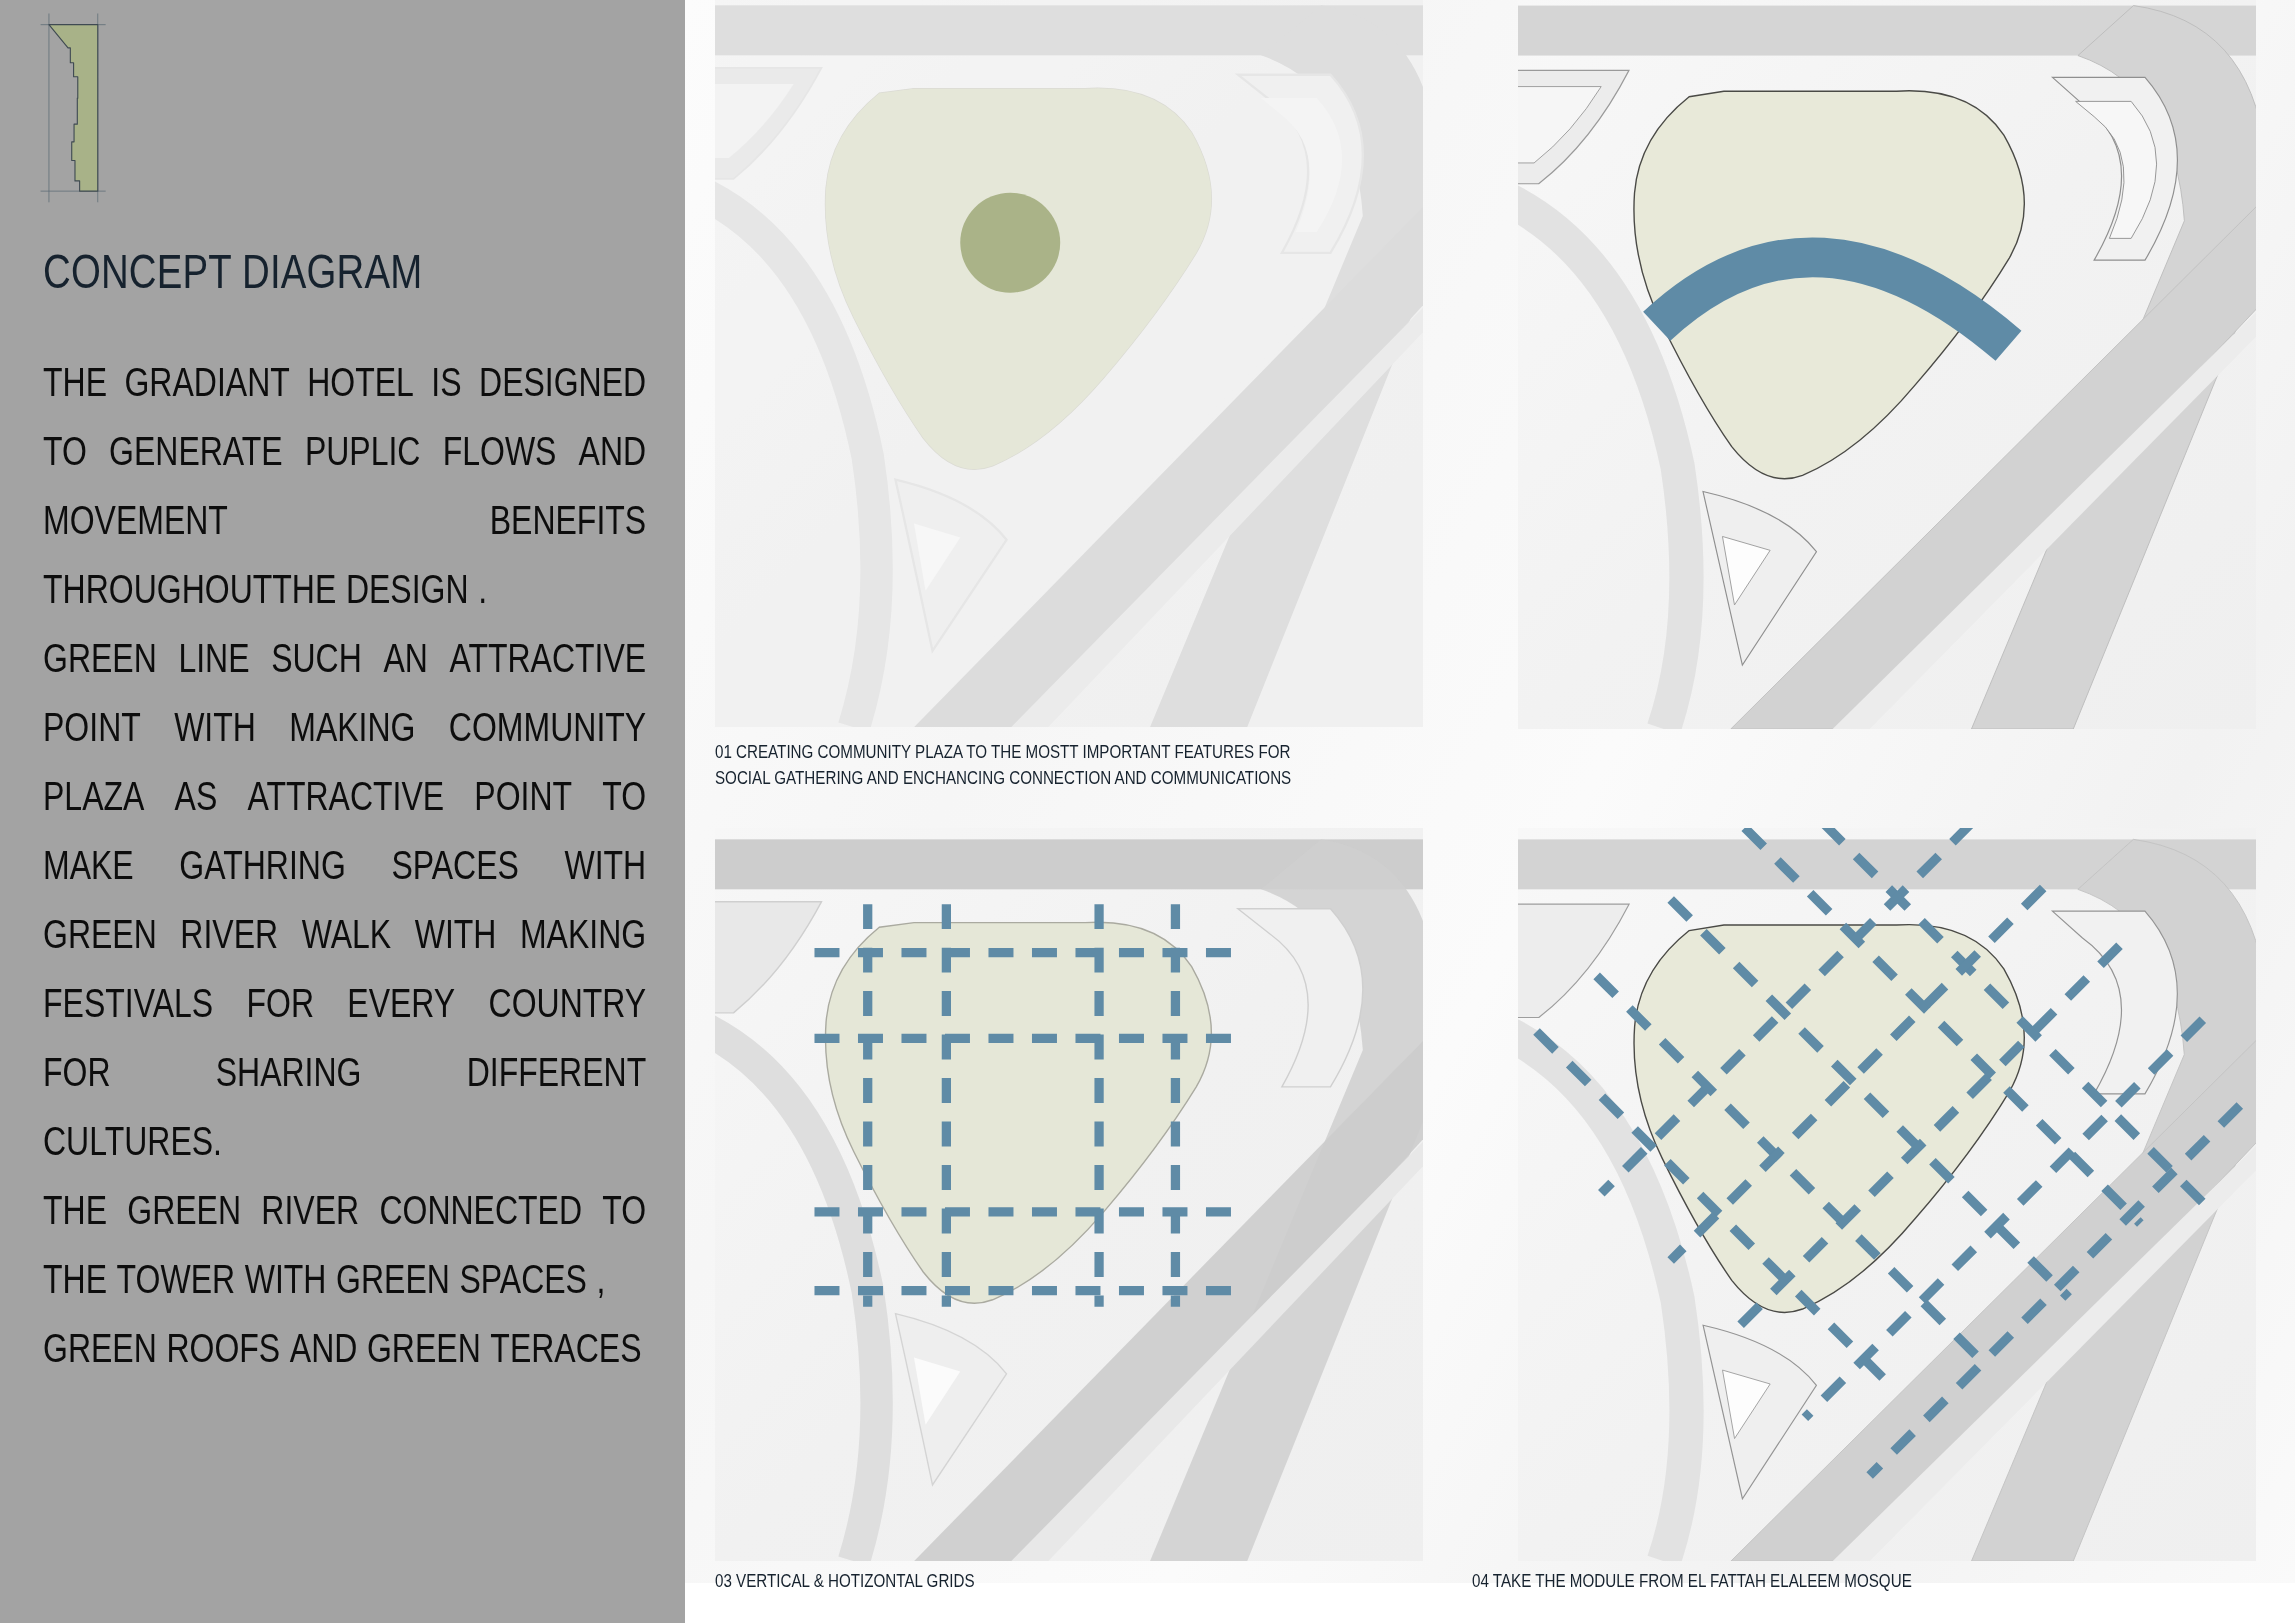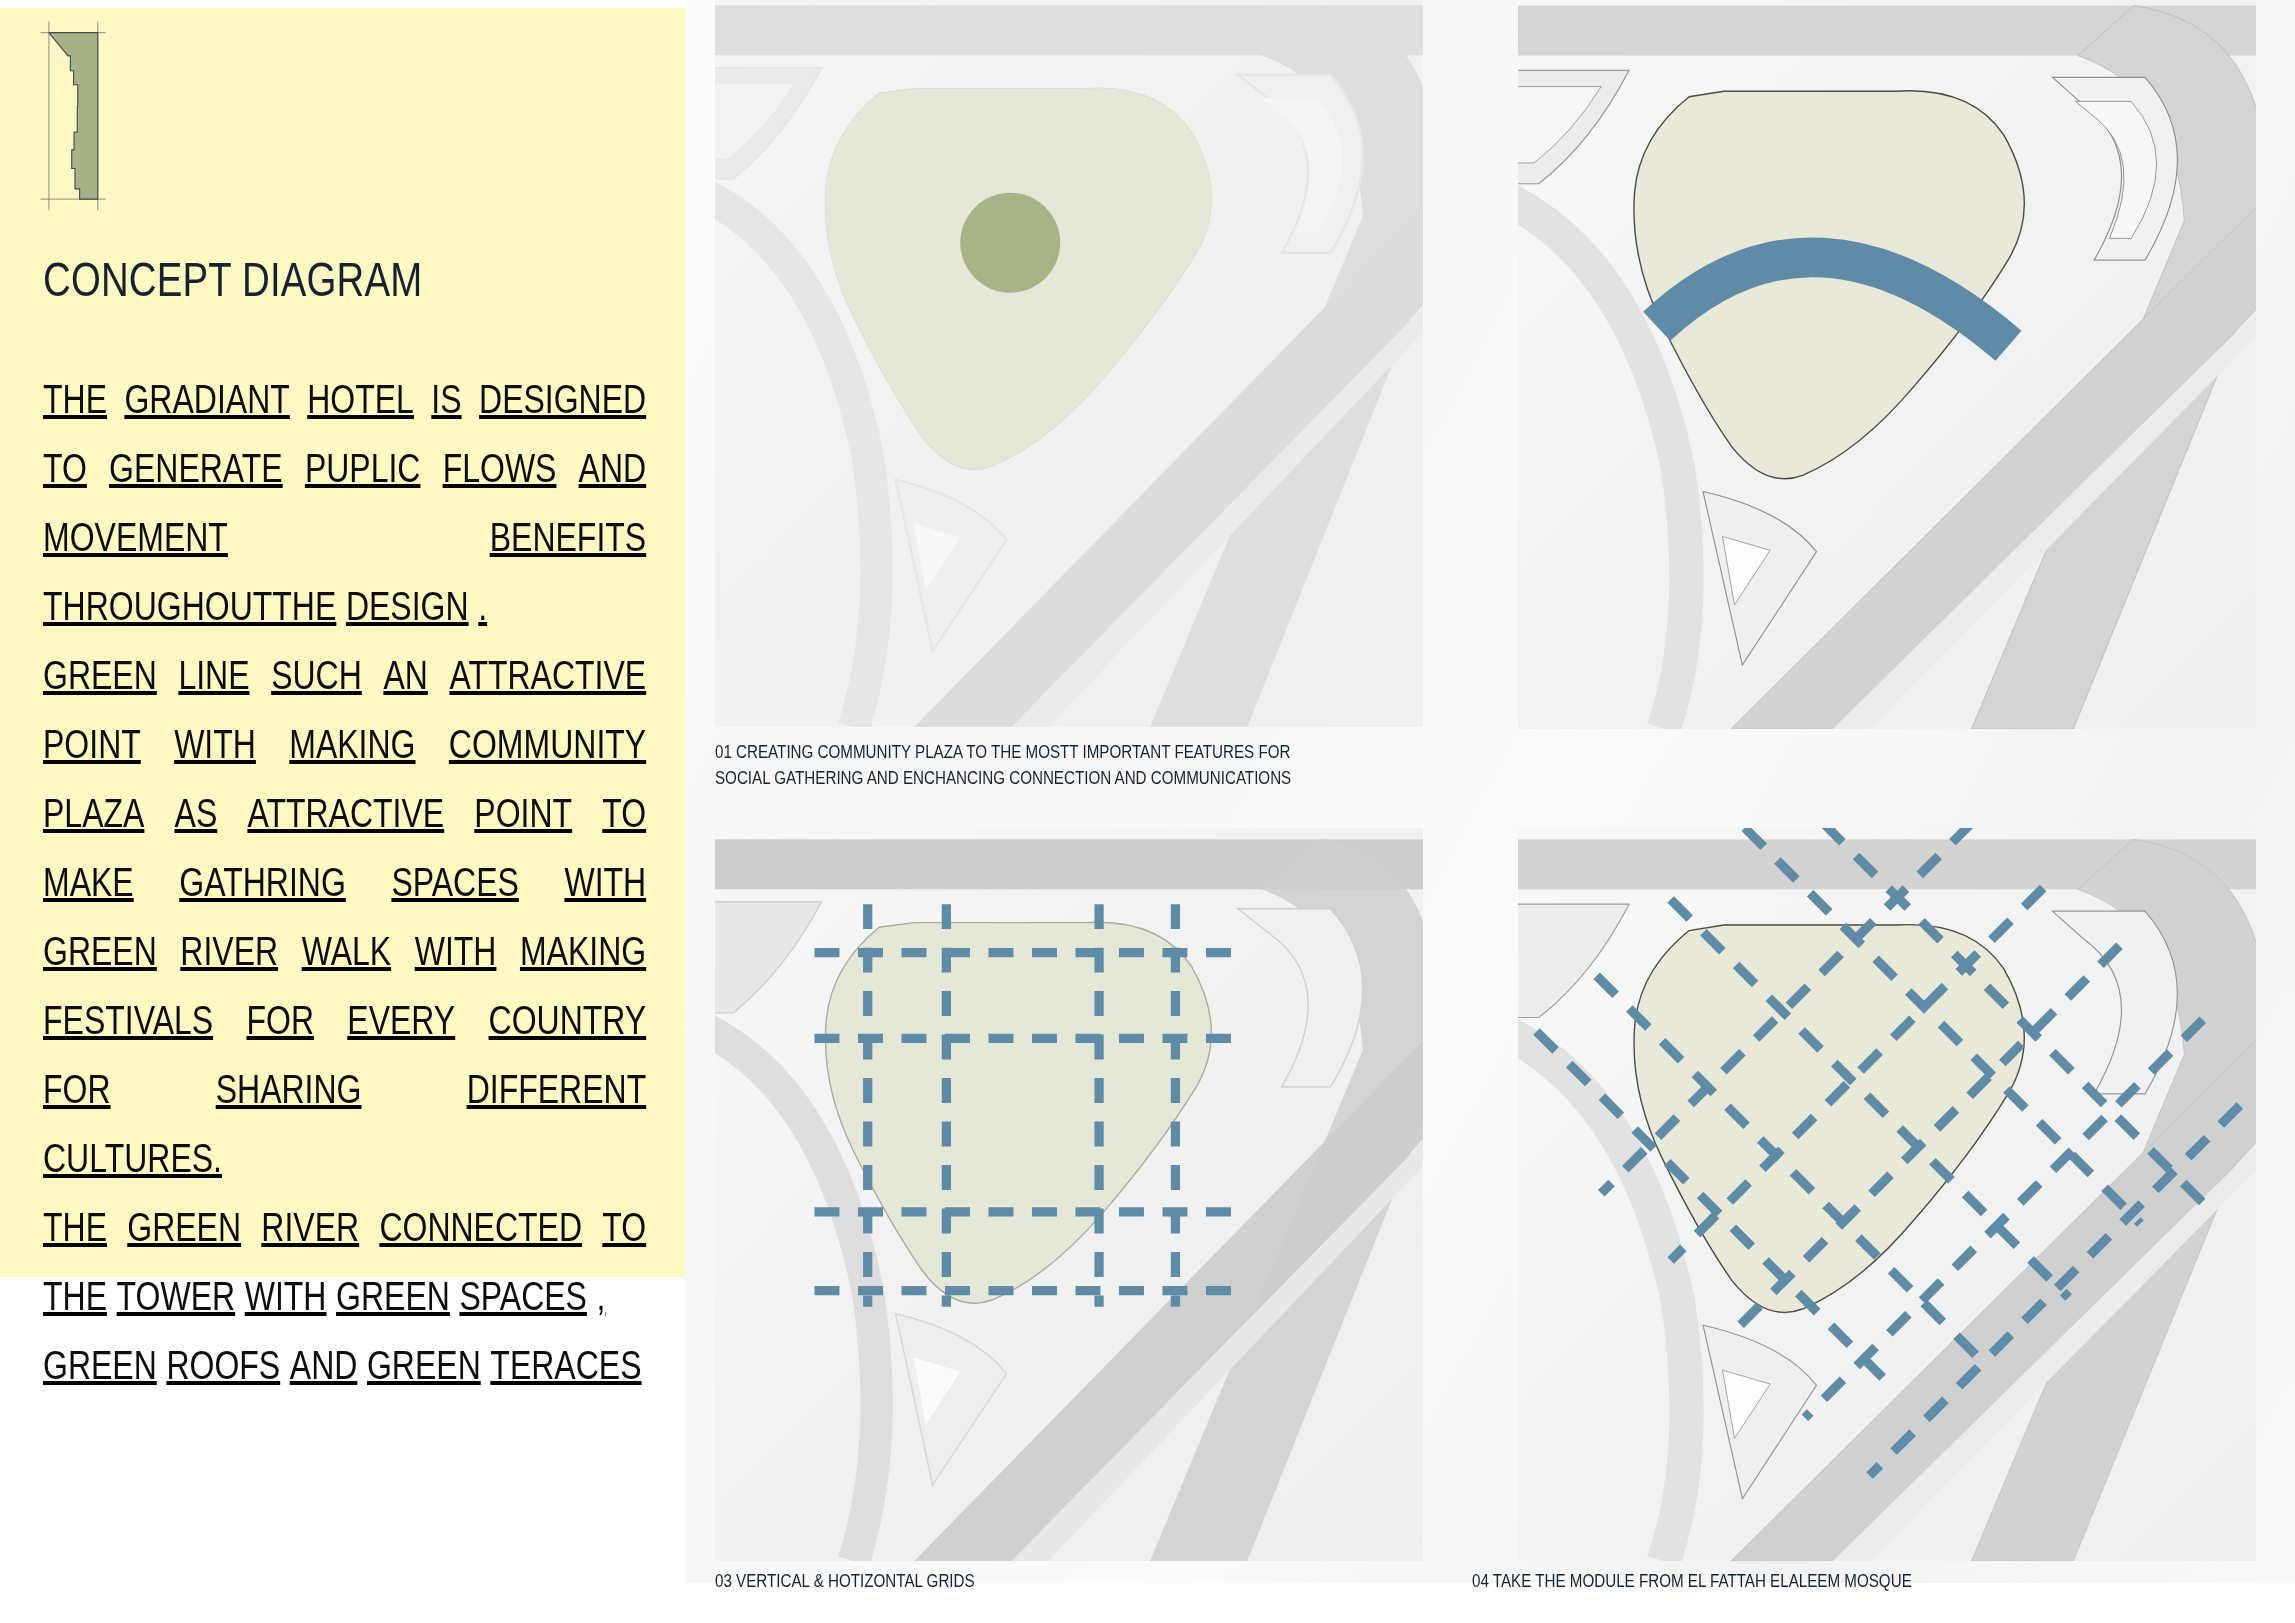--- a/index.html
+++ b/index.html
@@ -5,38 +5,37 @@
 <style>
   html,body{margin:0;padding:0;}
   body{
     width:2295px;height:1623px;
     background:#ffffff;
     font-family:"Liberation Sans","DejaVu Sans",sans-serif;
     overflow:hidden;position:relative;
   }
   
   #left-column{
-    position:absolute;left:0;top:0;width:685px;height:1269px;
-    background:#fef9c3;
-    margin-top:8px;
+    position:absolute;left:0;top:0;width:685px;height:1623px;
+    background:#a3a3a3;
   }
   #tower-profile{
     position:absolute;left:35px;top:7px;width:93px;height:199px;
   }
   #board-title{
     position:absolute;left:43px;top:248px;width:602px;
     font-size:48px;line-height:1.0;
     letter-spacing:0.2px;
     color:#16222e;
     font-stretch:condensed;
     transform:scaleX(0.80);transform-origin:left center;
     white-space:nowrap;
   }
   #description-block{
-    position:absolute;left:43px;top:357px;width:604px;text-decoration:underline;
+    position:absolute;left:43px;top:348px;width:604px;
   }
   .desc-line{
     font-size:40px;
     line-height:69px;
     color:#0d0d0d;
     display:flex;
     white-space:nowrap;
     height:69px;
     align-items:center;
     transform:scaleX(0.80);

